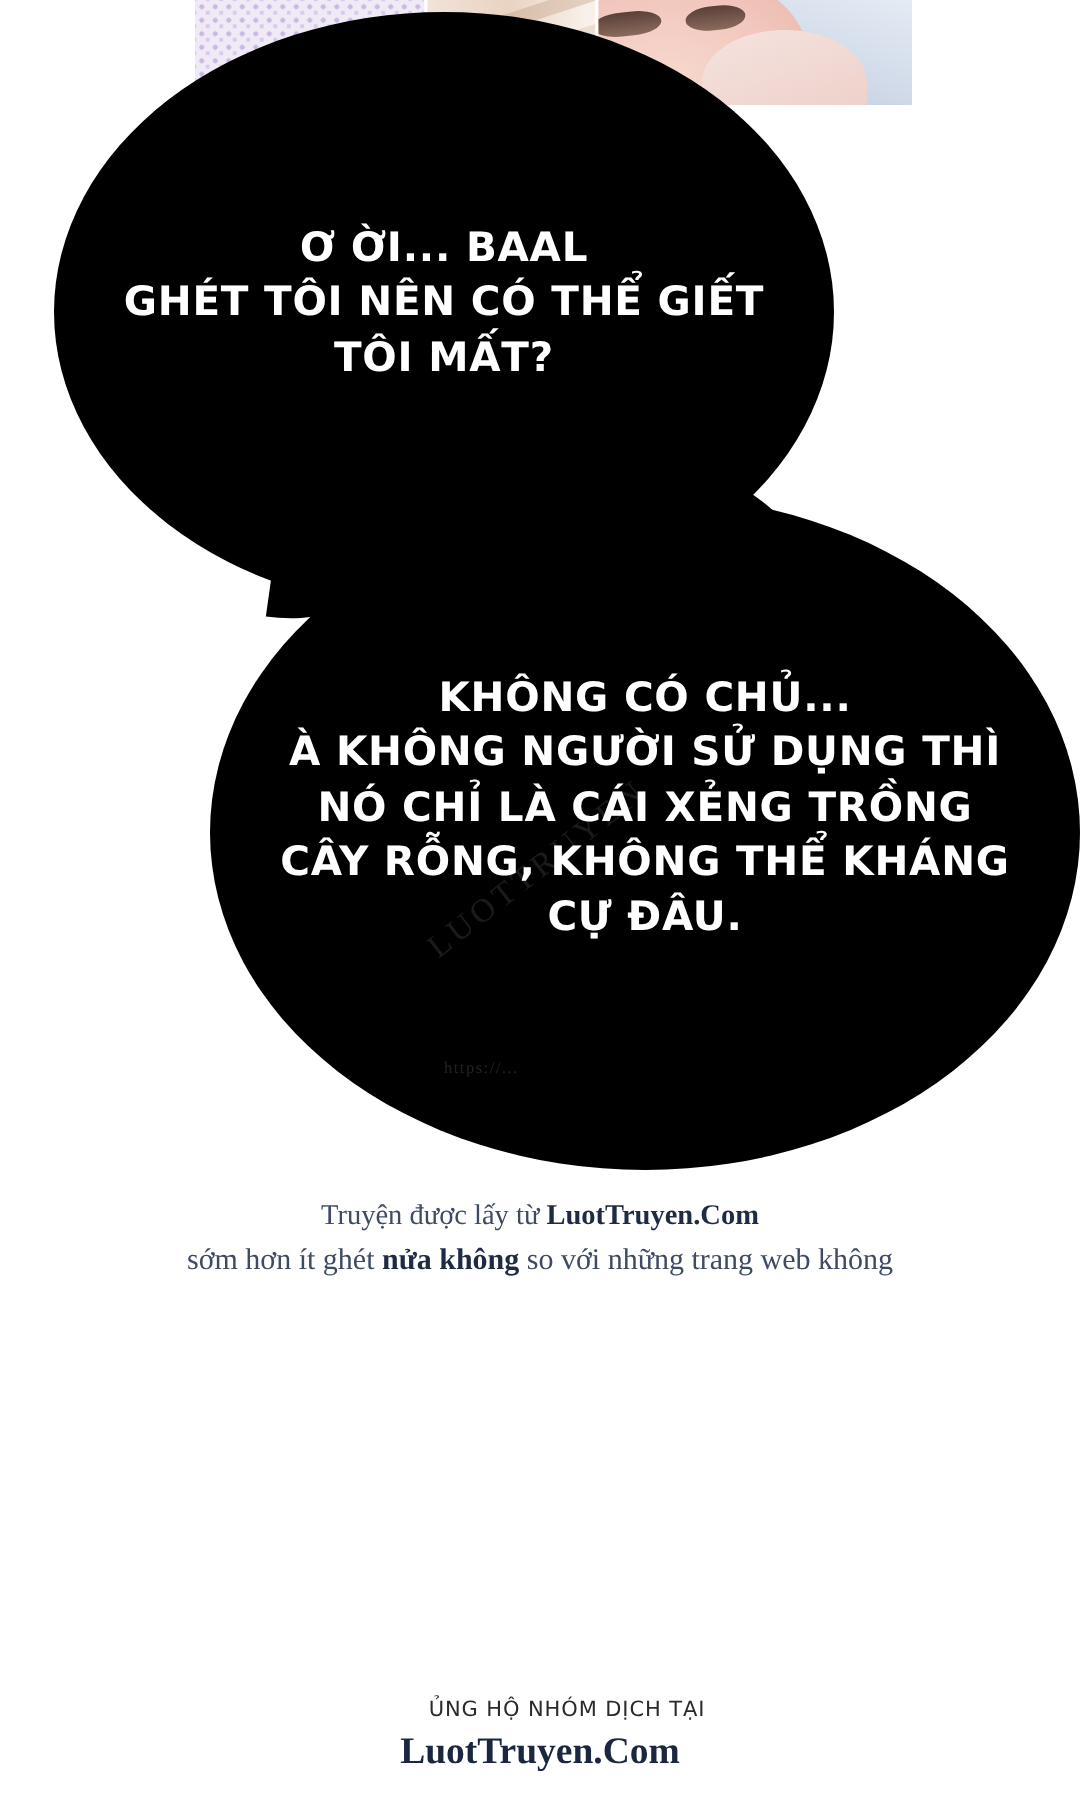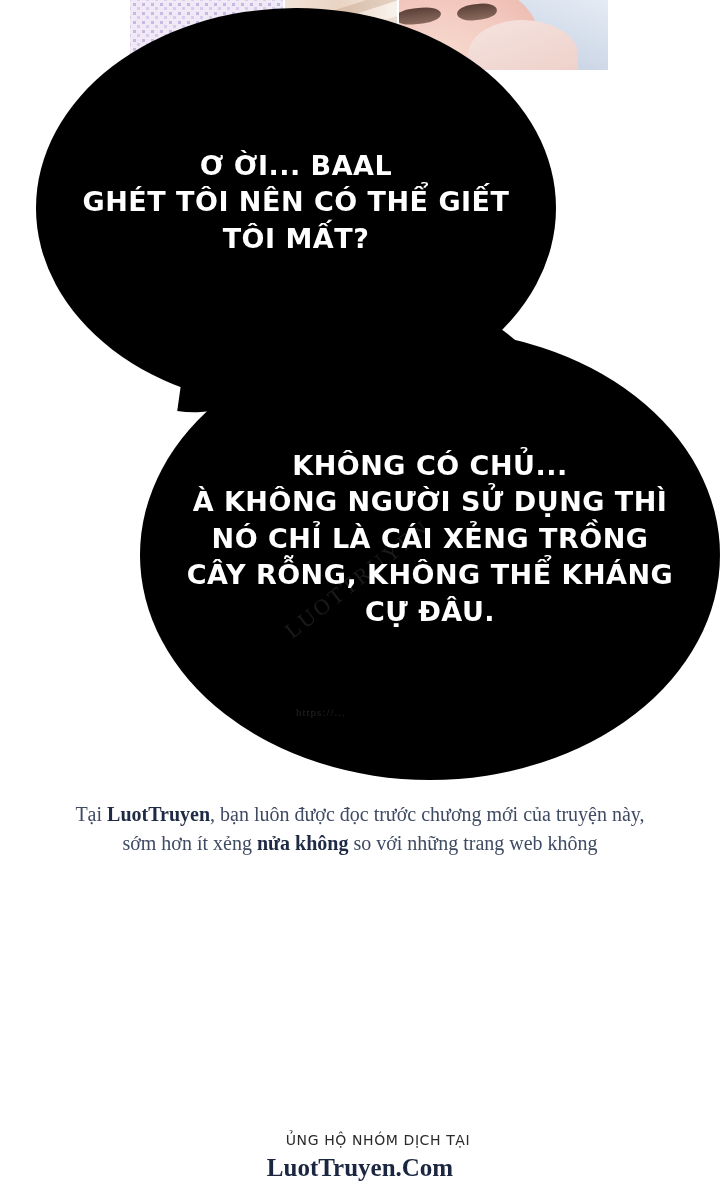--- a/index.html
+++ b/index.html
@@ -289,24 +289,24 @@
 nó chỉ là cái xẻng trồng
 cây rỗng, không thể kháng
 cự đâu.</div>
 
   <div class="wm" id="wm-diag">LUOTTRUYEN</div>
 
   <div class="wm" id="wm-small">https://...</div>
 </div>
 
 <div id="promo">
-  <div class="line2">
-    <span>Tại </span><b>LuotTruyen</b><span>, bạn luôn được đọc trước chương mới của truyện này,</span>
+  <div class="line1">
+    <span>Truyện được lấy từ </span><b>LuotTruyen.Com</b>
   </div>
   <div class="line3">
-    <span>sớm hơn ít xẻng </span><b>nửa không</b><span> so với những trang web không</span>
+    <span>sớm hơn ít ghét </span><b>nửa không</b><span> so với những trang web không</span>
   </div>
 </div>
 
 <div id="footer">
   <div class="support">ỦNG HỘ NHÓM DỊCH TẠI</div>
   <div class="brand">LuotTruyen.Com</div>
 </div>
 
 </body></html>

